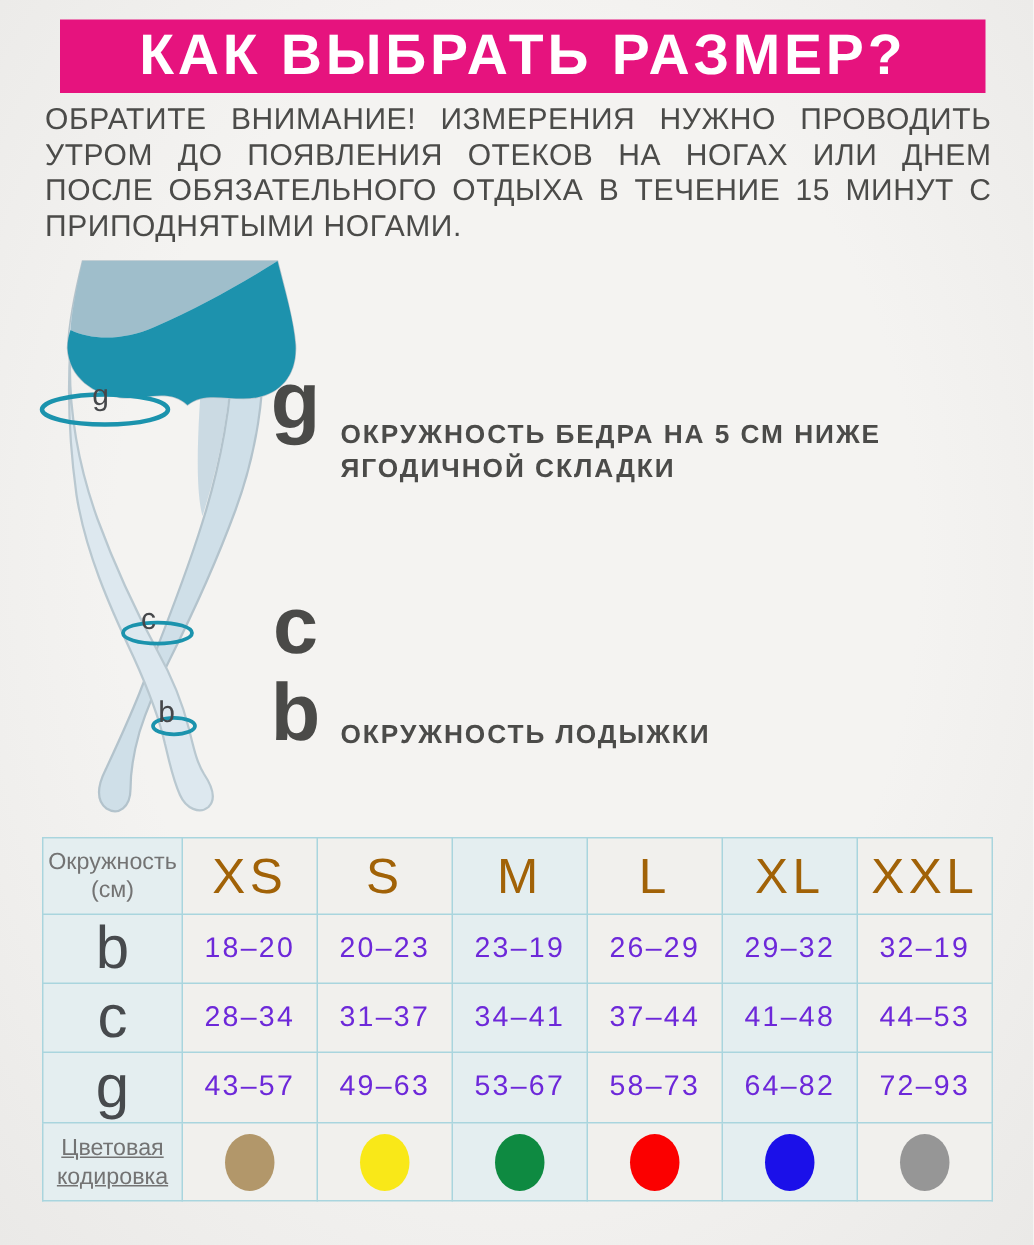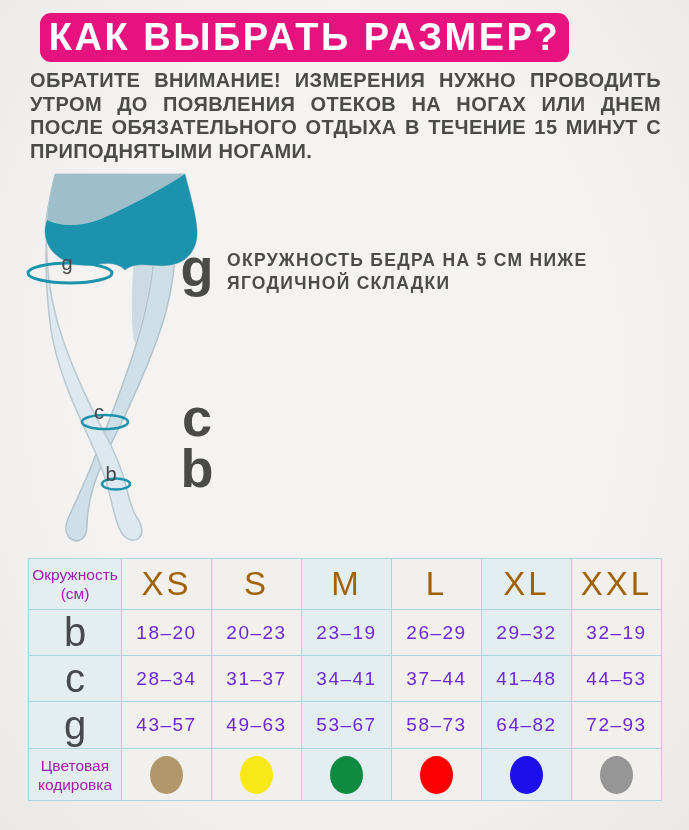--- a/index.html
+++ b/index.html
@@ -4,74 +4,74 @@
 <style>
   html,body { margin:0; padding:0; }
   body { font-family: "Liberation Sans", "DejaVu Sans", sans-serif; }
   .page {
     position:relative; width:689px; height:830px; overflow:hidden;
     background: radial-gradient(ellipse at 50% 45%, #f4f3f1 55%, #eae9e7 100%);
   }
 
   
   .hdr {
-    position:absolute; left:40px; top:13px; width:529px; height:49px;
-    background:#e6137e; display:flex; align-items:center; justify-content:center;border-radius:11px;
+    position:absolute; left:40px; top:13px; width:617px; height:49px;
+    background:#e6137e; display:flex; align-items:center; justify-content:center;
   }
   .hdr-title {
     color:#ffffff; font-size:38px; font-weight:800; letter-spacing:2.5px; white-space:nowrap;
   }
 
   
   .notice {
     position:absolute; left:30px; top:69px; width:631px;
-    font-size:20px; font-weight:700; color:#4b4b49;
+    font-size:20px; font-weight:400; color:#4b4b49;
     line-height:23.5px; letter-spacing:0.4px;
     text-align:justify; text-align-last:left;
   }
 
   
   .figure { position:absolute; left:25px; top:172px; width:180px; height:378px; }
   .figure svg { width:100%; height:100%; display:block; }
   .ring-letter { font-family:"Liberation Sans","DejaVu Sans",sans-serif; font-size:20px; fill:#45474a; }
 
   
   .m-item { position:absolute; left:176px; display:flex; align-items:flex-start; }
   .m-letter {
     width:42px; text-align:center; font-size:54px; font-weight:700; color:#4a4a48;
     line-height:42px; flex:0 0 auto;
   }
   .m-text {
     margin-left:9px; padding-top:3px; max-width:450px;
     font-size:17.5px; font-weight:700; color:#4b4b49;
-    letter-spacing:1.3px; line-height:22.5px; white-space:pre-line;
+    letter-spacing:1.3px; line-height:22.5px; white-space:pre-line;margin-top:29px;
   }
   .m-item-b { align-items:center; }
   .m-item-b .m-letter { line-height:38px; }
   .m-item-b .m-text { padding-top:0; }
 
   
   .size-table {
     position:absolute; left:28px; top:558px;
     border-collapse:collapse; table-layout:fixed;
   }
   .size-table td {
     border:1.5px solid #a9d5de; text-align:center; vertical-align:middle; padding:0;
   }
   .col-corner { width:93px; } .col-size { width:90px; }
   .tint { background:#e4eef0; }
   .plain { background:#f1f0ed; }
   .r-head td { height:50px; }
   .r-vals td { height:45px; }
   .r-g td  { height:46px; }
-  .r-colors td { height:51px; }
+  .r-colors td { height:51px;text-decoration:underline; }
   .szh { font-size:33px; color:#a16207; letter-spacing:3px; }
   .rowlab { font-size:40px; color:#474a4d; }
   .val { font-size:19px; color:#6d28d9; letter-spacing:1.5px; }
-  .small-lab { font-size:15.5px; color:#a21caf; line-height:19px; }
+  .small-lab { font-size:15.5px; color:#737373; line-height:19px; }
   .dot { display:inline-block; width:33px; height:38px; border-radius:50%; vertical-align:middle; }
 </style>
 </head>
 <body>
 
 <div class="page">
 
   <div class="hdr">
     <div class="hdr-title">КАК ВЫБРАТЬ РАЗМЕР?</div>
   </div>
@@ -104,20 +104,21 @@
     <div class="m-text">ОКРУЖНОСТЬ БЕДРА НА 5 СМ НИЖЕ
 ЯГОДИЧНОЙ СКЛАДКИ</div>
   </div>
 
   <div class="m-item" style="top:396px;">
     <div class="m-letter">c</div>
   </div>
 
   <div class="m-item m-item-b" style="top:449px;">
     <div class="m-letter">b</div>
+    <div class="m-text">ОКРУЖНОСТЬ ЛОДЫЖКИ</div>
   </div>
 
   <table class="size-table">
     <colgroup>
       <col class="col-corner">
         <col class="col-size">
         <col class="col-size">
         <col class="col-size">
       <col class="col-size">
         <col class="col-size">

